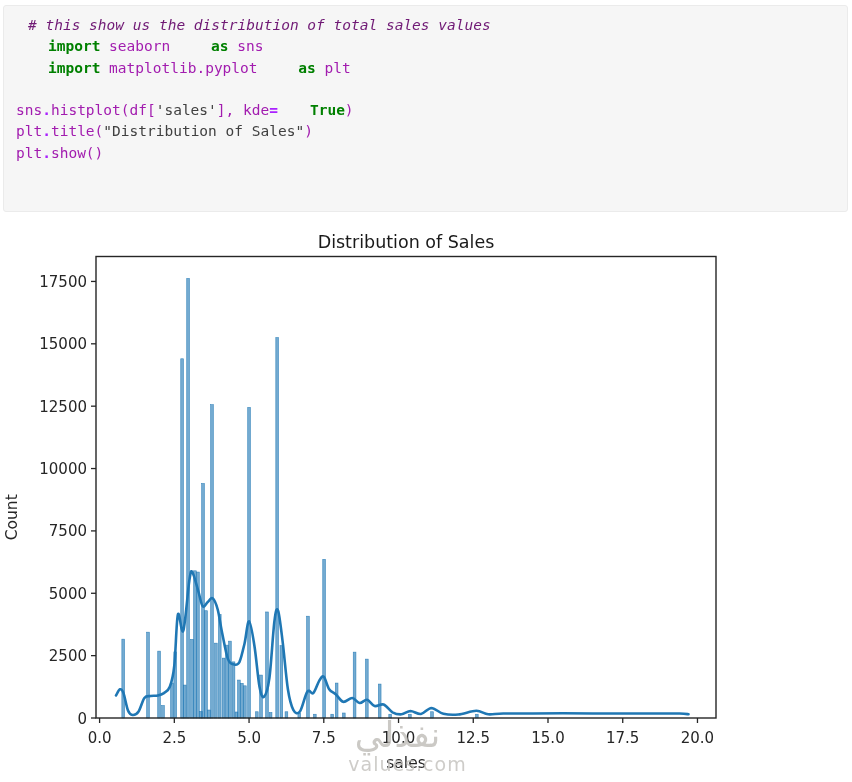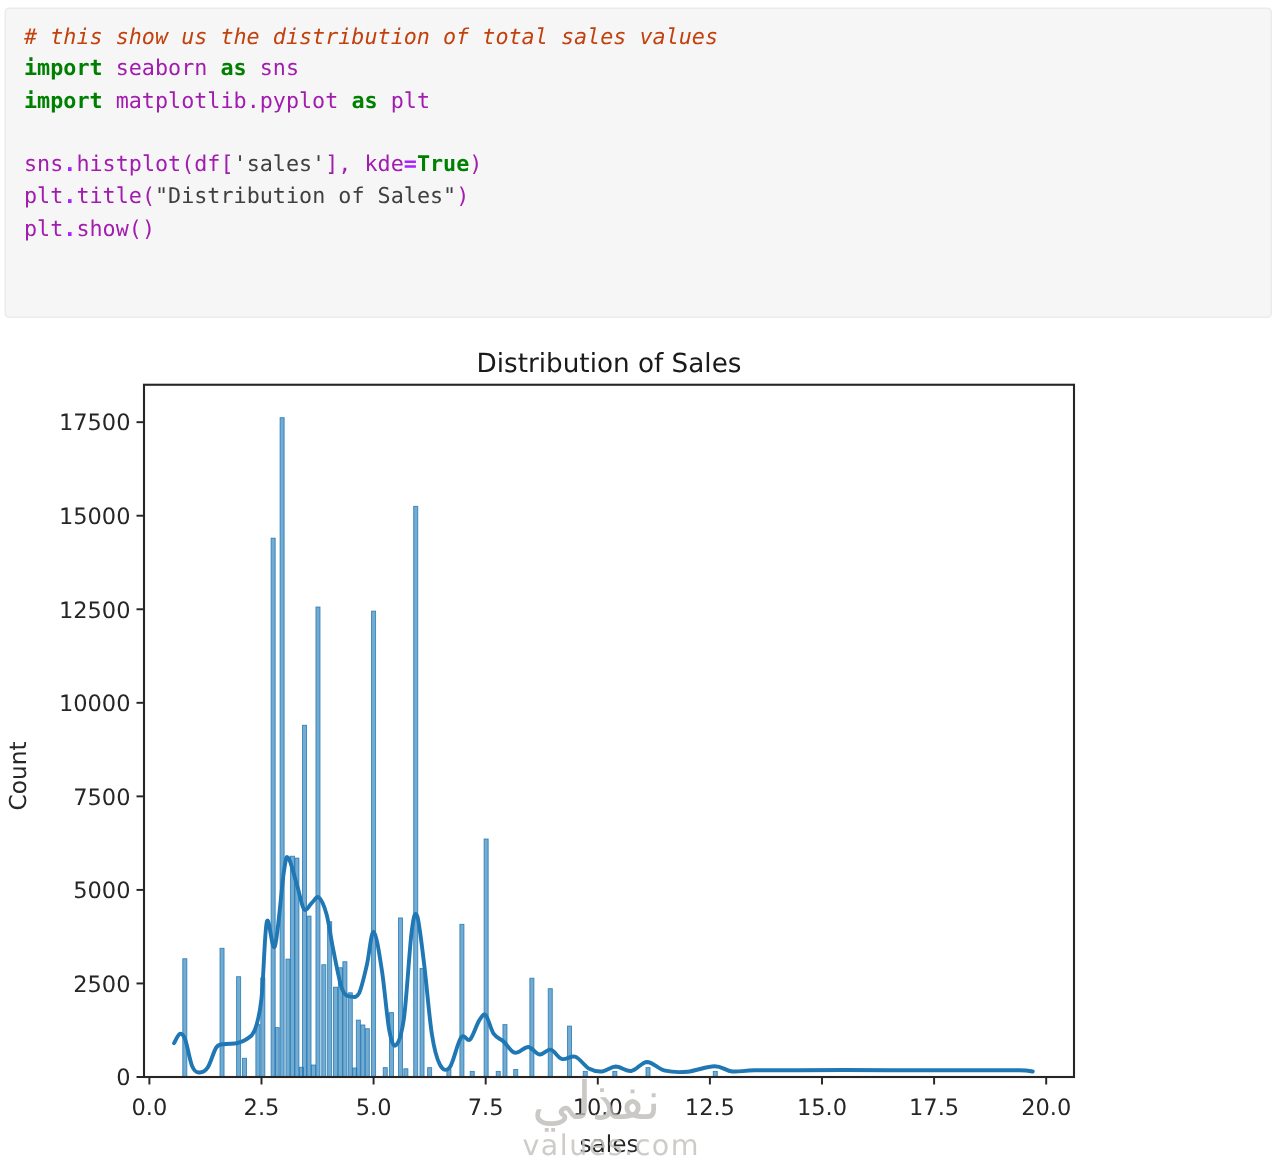--- a/index.html
+++ b/index.html
@@ -8,22 +8,22 @@
   .code-cell{
     position:absolute;left:3px;top:5px;width:845px;height:207px;
     box-sizing:border-box;background:#f6f6f6;border:1px solid #ebebeb;border-radius:3px;
     padding:9px 8px 0 12px;
   }
   .code-block{
     font-family:"DejaVu Sans Mono","Liberation Mono",monospace;
     font-size:14.5px;line-height:21.3px;color:#111;
   }
   .code-line{white-space:pre;height:21.3px;}
-  .tok-comment{color:#c2410c;font-style:italic;}
-  .tok-keyword{color:#008000;font-weight:bold;}
+  .tok-comment{color:#701a75;font-style:italic;margin-left:12px;}
+  .tok-keyword{color:#008000;font-weight:bold;margin-left:32px;}
   .tok-string{color:#404040;}
   .tok-op{color:#aa22ff;font-weight:bold;}
   .tok-plain{color:#a21caf;}
   #chart-svg{position:absolute;left:0;top:212px;}
   .watermark-ar{
     position:absolute;left:300px;top:714px;width:195px;text-align:center;
     font-size:35px;font-weight:normal;color:#bdbbb6;opacity:0.78;line-height:42px;
     pointer-events:none;
   }
   .watermark-domain{

